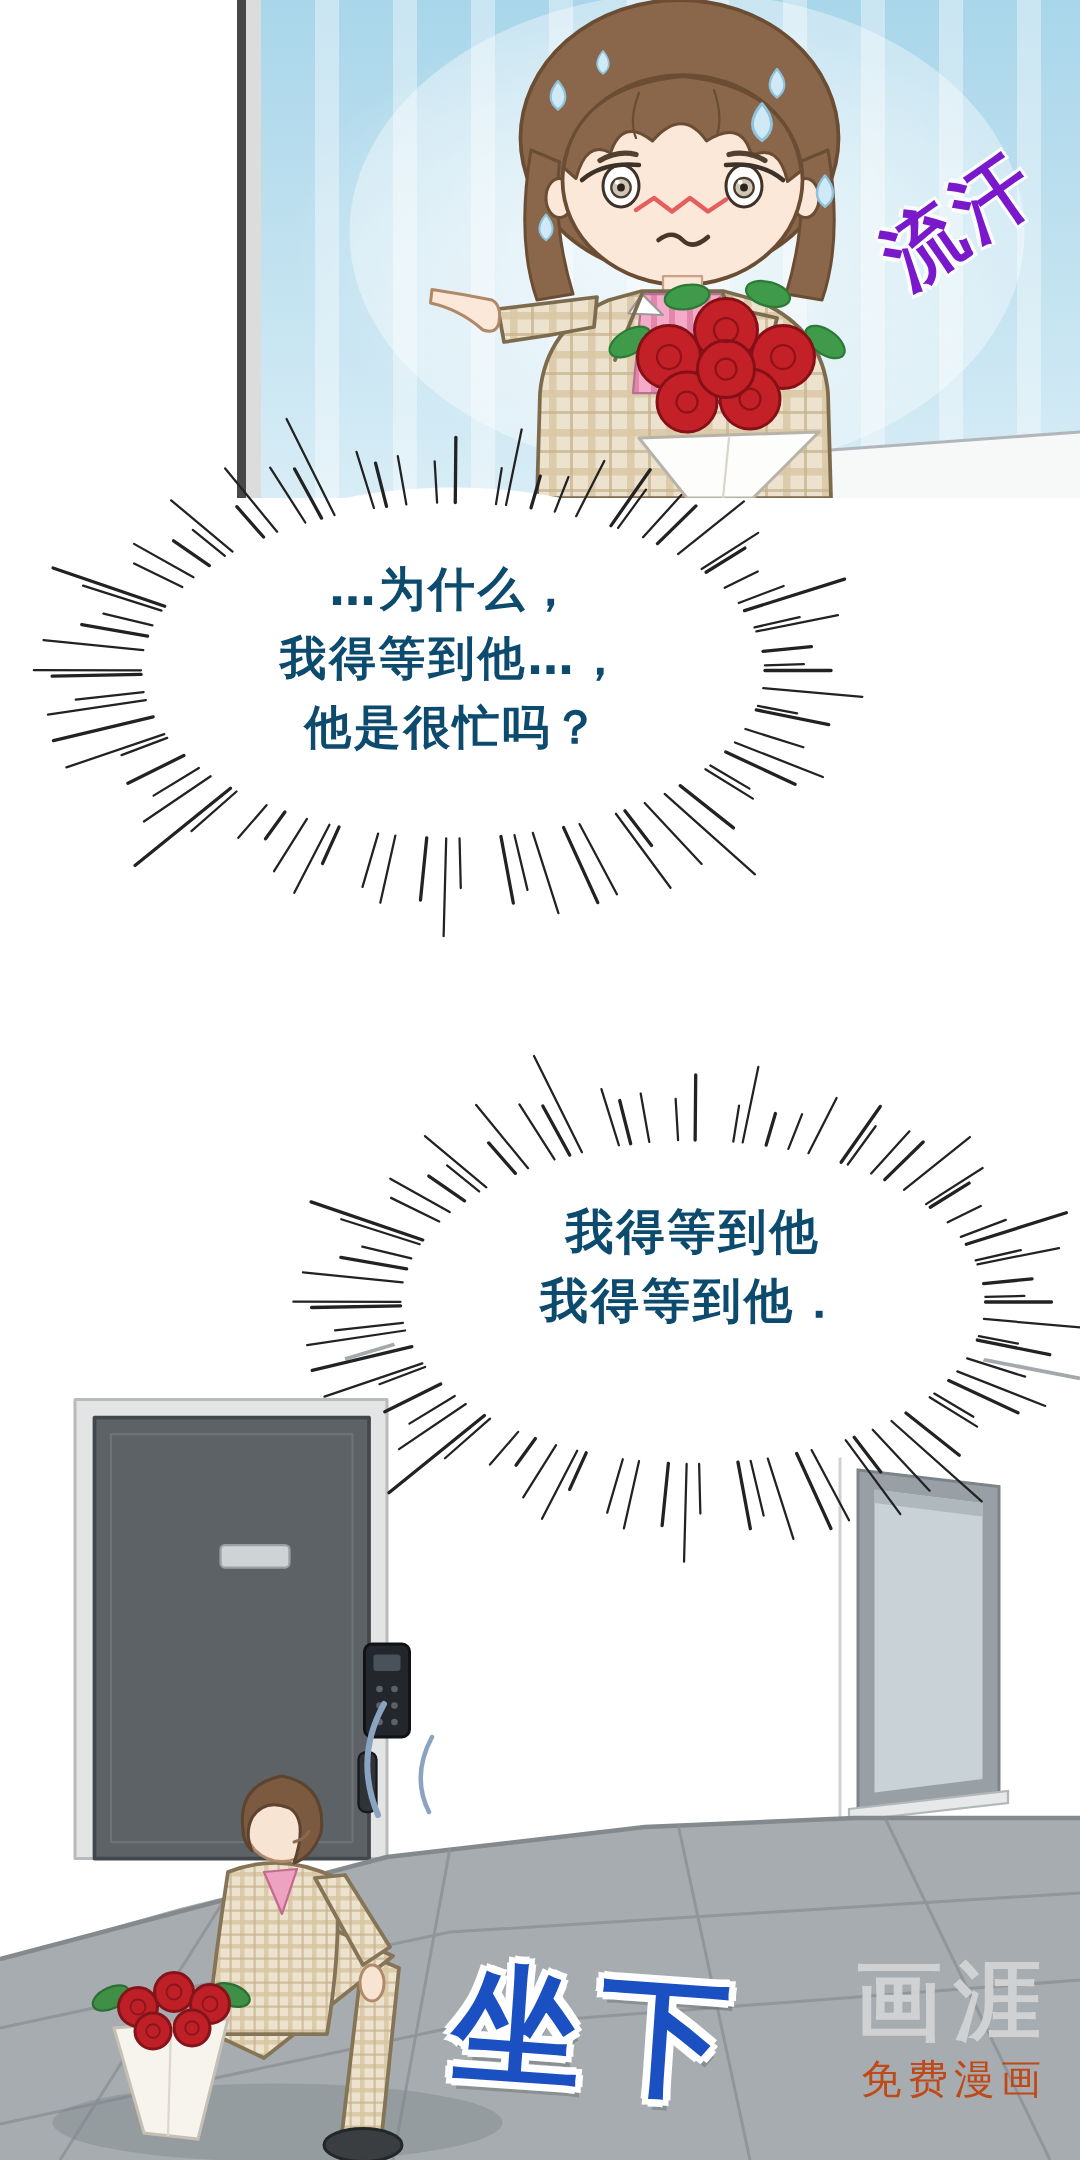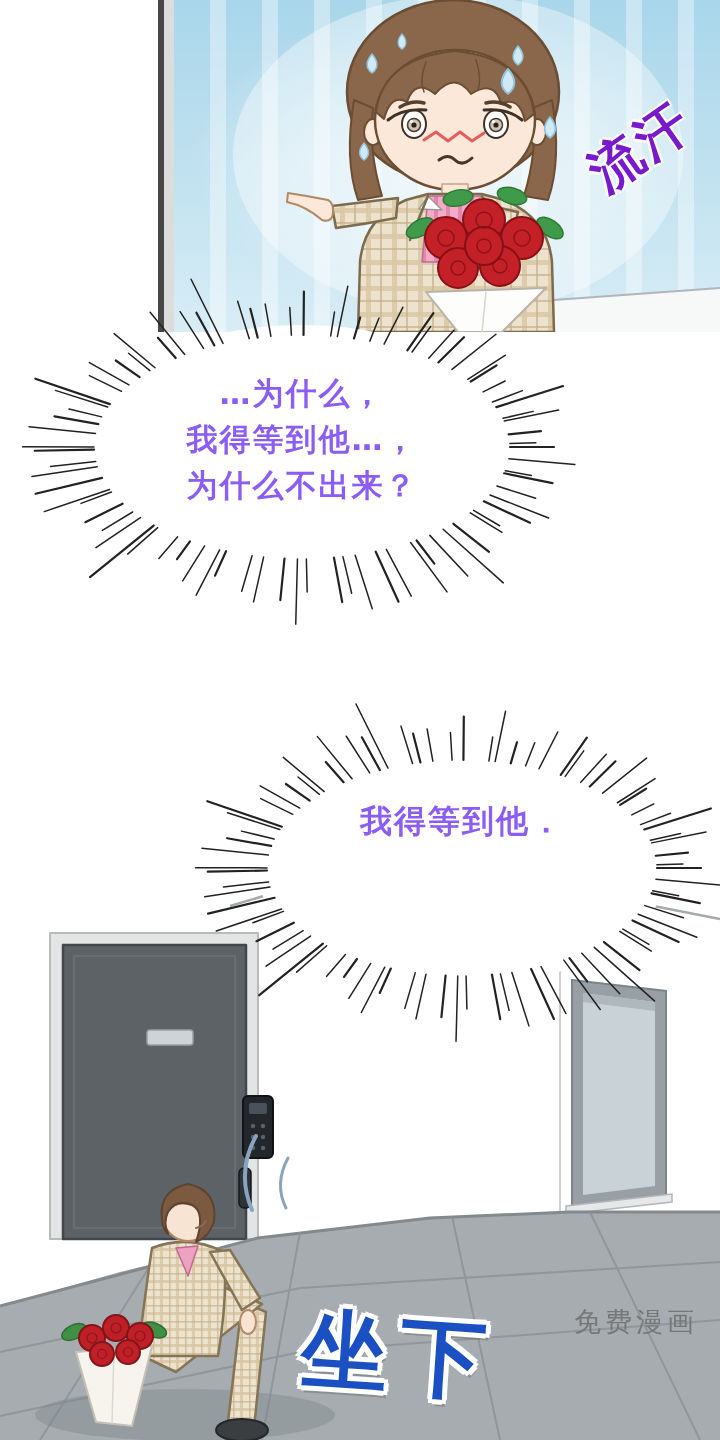--- a/index.html
+++ b/index.html
@@ -5,35 +5,35 @@
   html,body{margin:0;padding:0;background:#ffffff;}
   .page{position:relative;width:720px;height:1440px;overflow:hidden;background:#fff;
         font-family:"DejaVu Sans",sans-serif;}
   .panel-top{position:absolute;left:158px;top:0;width:562px;height:332px;overflow:hidden;
      background:
        radial-gradient(ellipse at 50% 48%, rgba(255,255,255,.65), rgba(255,255,255,0) 62%),
        repeating-linear-gradient(90deg, rgba(255,255,255,.38) 0 16px, rgba(255,255,255,0) 16px 52px),
        linear-gradient(180deg,#a9d6ea 0%, #c2e2f0 55%, #d8edf6 100%);}
   .panel-top svg{position:absolute;left:0;top:0;}
   #scene{position:absolute;left:0;top:0;z-index:2;}
-  .bubble-text{position:absolute;z-index:5;font-weight:bold;color:#8b5cf6;text-align:center;}
+  .bubble-text{position:absolute;z-index:5;font-weight:bold;color:#0c4a6e;text-align:center;}
   #bt1{left:92px;top:370px;width:420px;font-size:31px;line-height:46px;letter-spacing:2px;}
   #bt2{left:252px;top:798px;width:420px;font-size:32px;line-height:46px;letter-spacing:2px;}
   .sfx-sweat{position:absolute;z-index:6;left:566px;top:112px;width:150px;text-align:center;
      font-size:52px;font-weight:bold;color:#7a18cc;transform:rotate(-35deg);letter-spacing:4px;
      text-shadow:-2px -2px 0 rgba(255,255,255,.8),2px -2px 0 rgba(255,255,255,.8),
                  -2px 2px 0 rgba(255,255,255,.8),2px 2px 0 rgba(255,255,255,.8);}
   .sfx-sit{position:absolute;z-index:6;left:302px;top:1298px;
      font-size:86px;font-weight:bold;color:#1b50c2;letter-spacing:12px;transform:rotate(4deg);
      text-shadow:-4px -4px 0 #fff,4px -4px 0 #fff,-4px 4px 0 #fff,4px 4px 0 #fff,
                  0 -5px 0 #fff,0 5px 0 #fff,-5px 0 0 #fff,5px 0 0 #fff,3px 7px 0 rgba(40,40,40,.22);}
   .watermark{position:absolute;z-index:6;left:554px;top:1302px;width:164px;text-align:center;
      color:#d4d5d6;opacity:.92;}
   .wm-logo{font-size:58px;font-weight:bold;letter-spacing:8px;line-height:64px;}
-  .wm-tag{font-size:27px;letter-spacing:4px;margin-top:2px;color:#737373;}
+  .wm-tag{font-size:27px;letter-spacing:4px;margin-top:2px;color:#c2410c;}
 </style>
 </head>
 <body>
 
 <div class="page">
 
   <div class="panel-top">
     <svg width="562" height="332" viewBox="0 0 562 332">
       <defs>
         <pattern id="plaidJ" width="26" height="26" patternUnits="userSpaceOnUse">
@@ -401,26 +401,28 @@
         <line x1="650.4733383490923" y1="840.2921849057221" x2="680.5224156357503" y2="833.3981419165887" stroke="#222" stroke-width="1.5" stroke-linecap="round"></line>
         <line x1="651.6516716826072" y1="842.8792856041437" x2="705.9862728983744" y2="832.0184135320831" stroke="#222" stroke-width="1.5" stroke-linecap="round"></line>
         <line x1="655.7393890299091" y1="855.7394780533365" x2="688.0009026209361" y2="852.5634188388774" stroke="#222" stroke-width="2.2" stroke-linecap="round"></line>
         <line x1="656.9050765460001" y1="864.6305784026381" x2="682.9248972570907" y2="863.9184450833567" stroke="#222" stroke-width="1.5" stroke-linecap="round"></line>
       </g>
   </svg>
 
   <div class="bubble-text" id="bt1">
     <div>…为什么，</div>
     <div>我得等到他…，</div>
-    <div>为什么不出来？</div>
+    <div>他是很忙吗？</div>
   </div>
   <div class="bubble-text" id="bt2">
+    <div>我得等到他</div>
     <div>我得等到他．</div>
   </div>
 
   <div class="sfx-sweat">流汗</div>
   <div class="sfx-sit">坐下</div>
 
   <div class="watermark">
+    <div class="wm-logo">画涯</div>
     <div class="wm-tag">免费漫画</div>
   </div>
 
 </div>
 
 </body></html>

